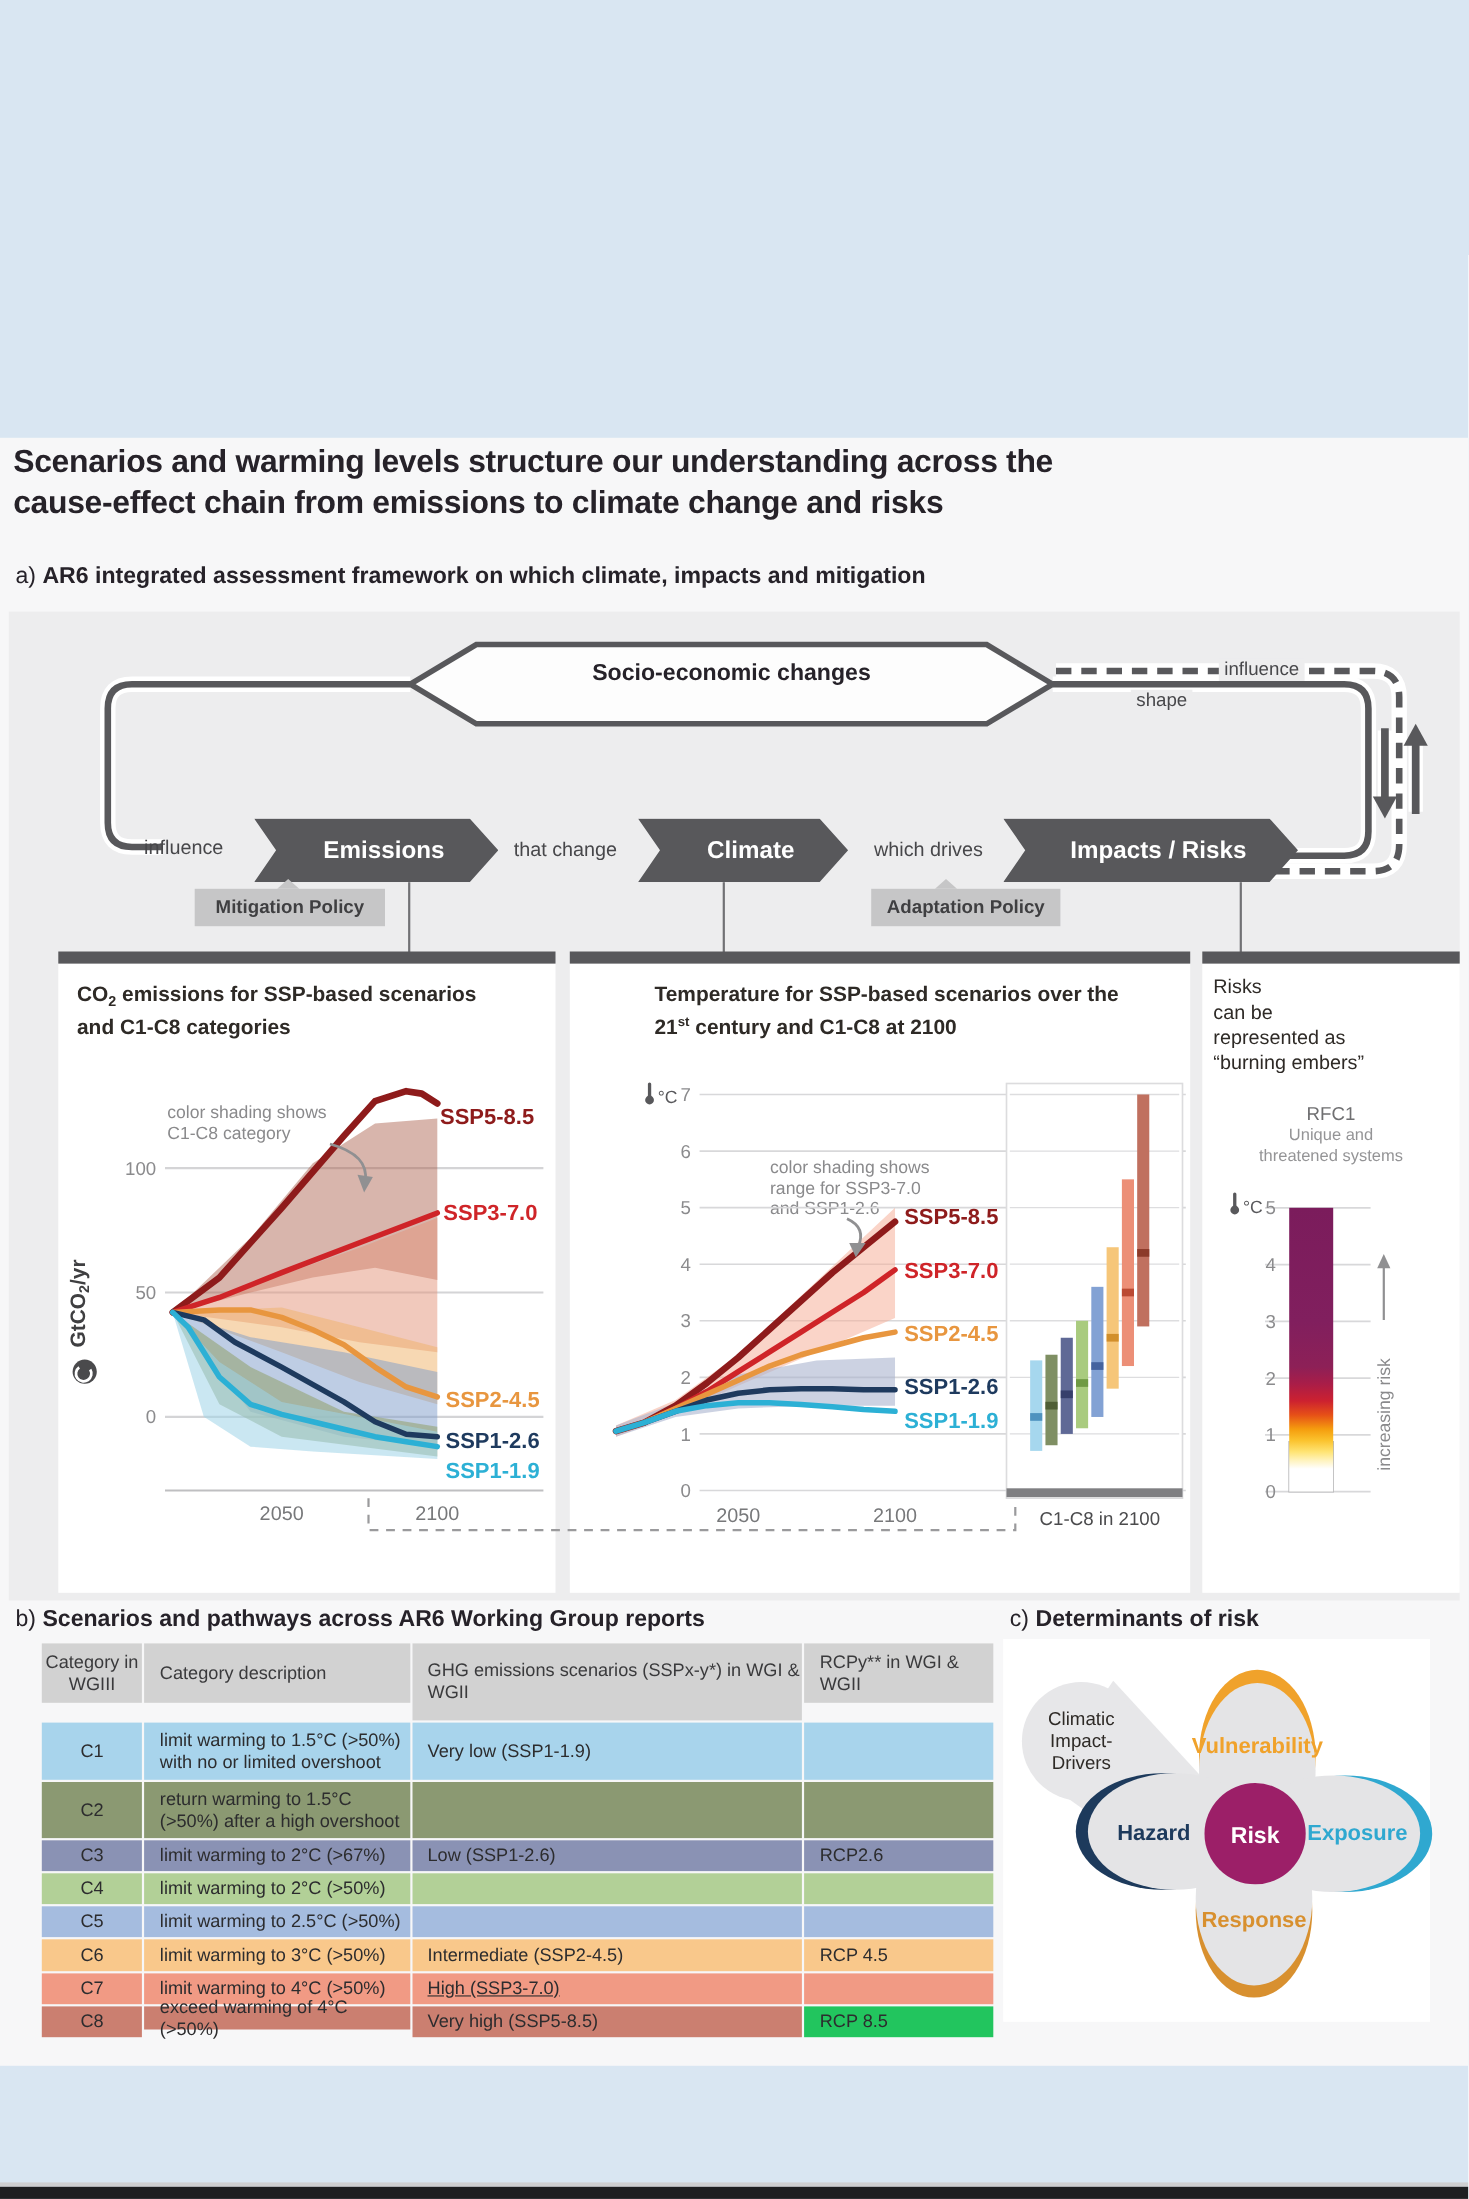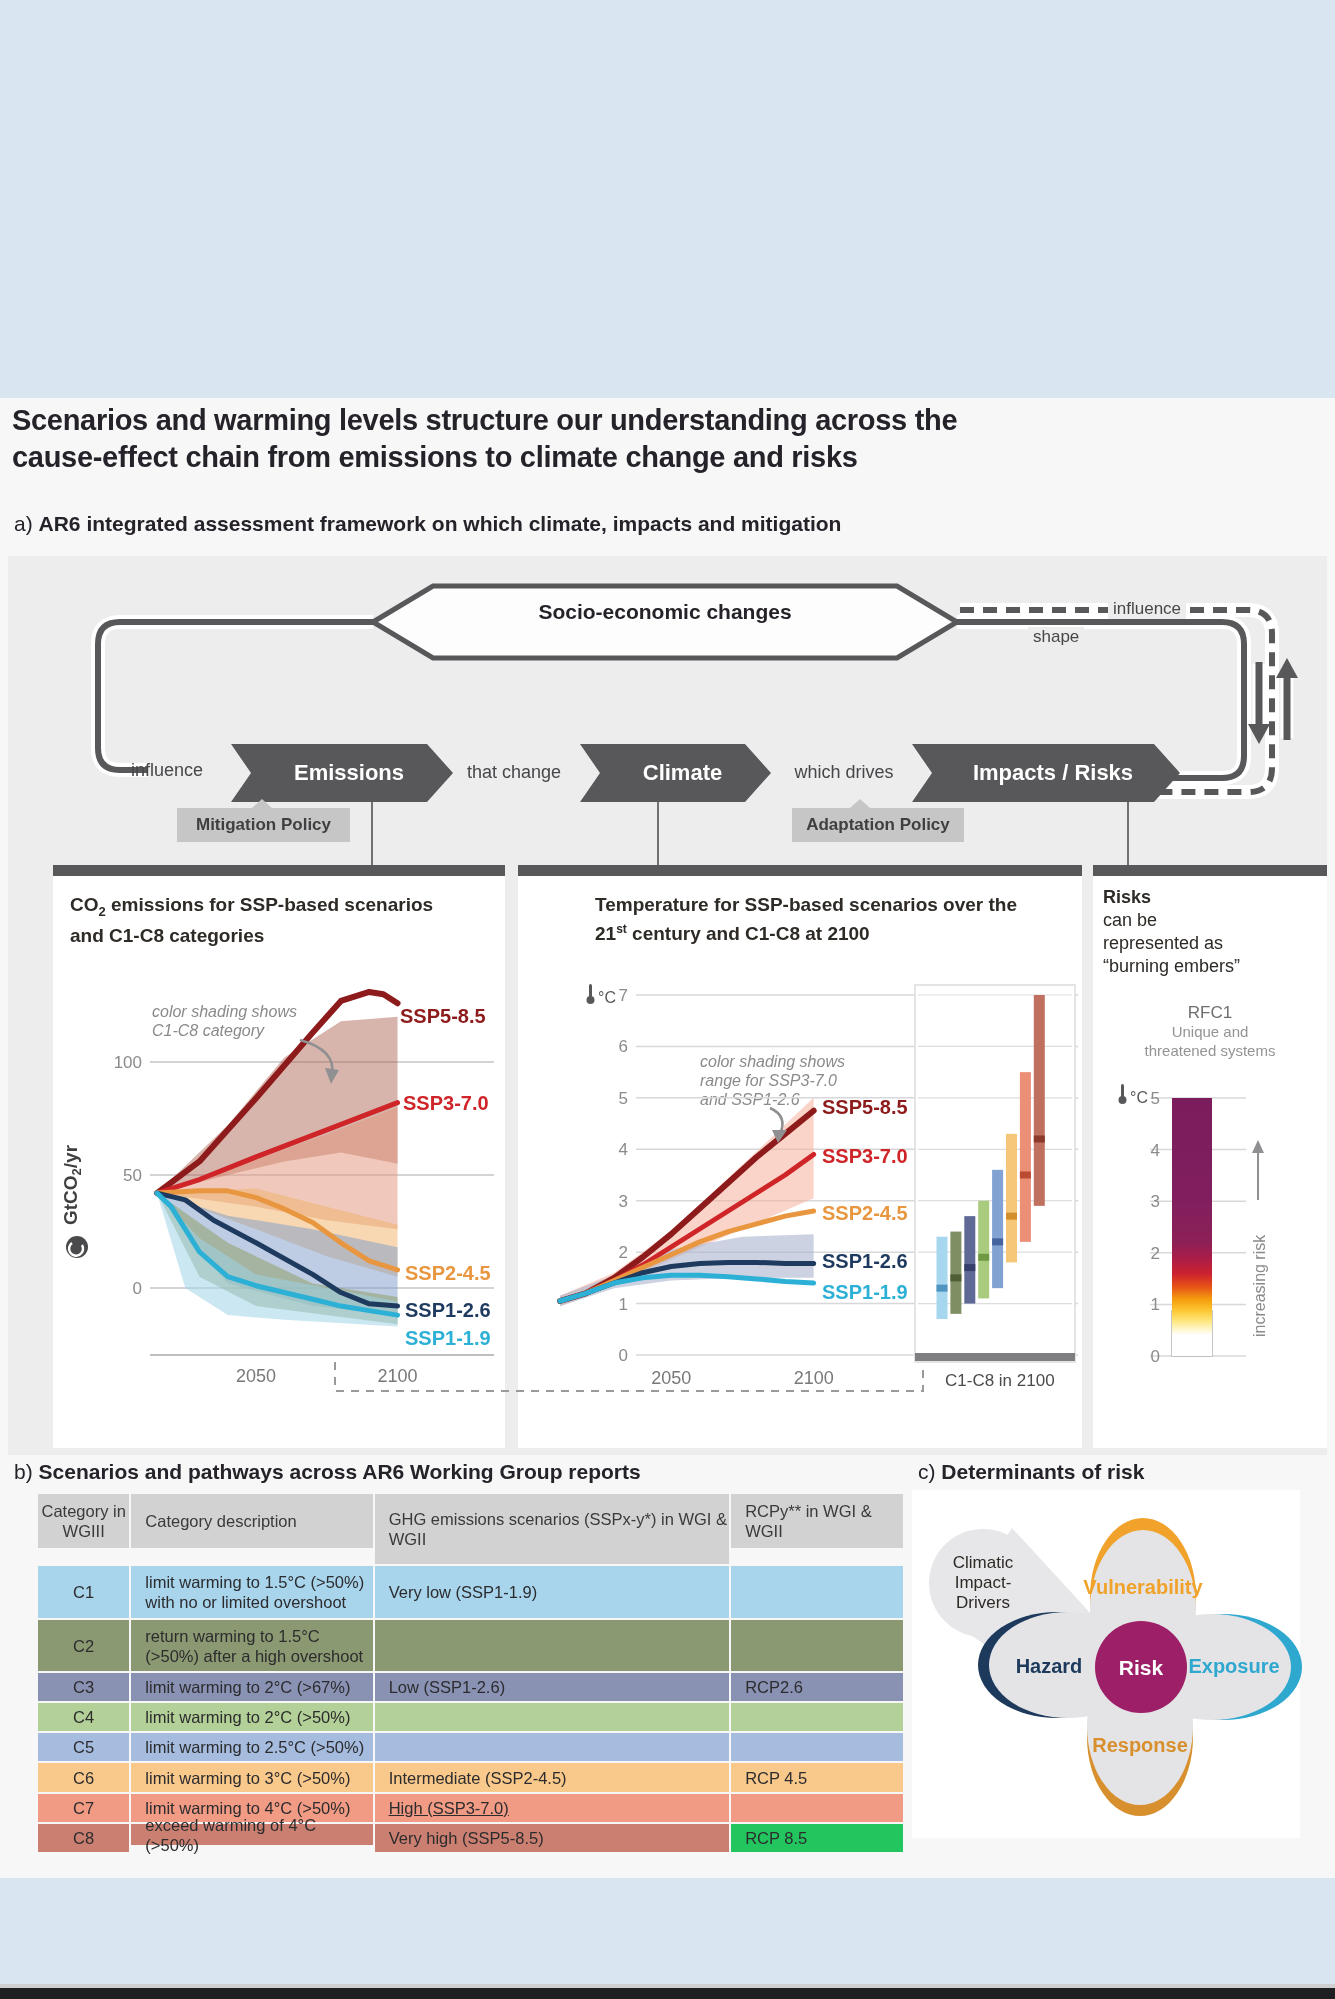--- a/index.html
+++ b/index.html
@@ -13,21 +13,21 @@
   .sec-heading .txt{font-weight:bold;}
   .flow-text{font-size:18px;color:#47474a;text-align:center;}
   .flow-arrow{position:absolute;top:744px;height:58px;background:#58585b;color:#fff;font-weight:bold;font-size:22px;display:flex;align-items:center;justify-content:center;padding-left:14px;clip-path:polygon(0% 0%,calc(100% - 26px) 0%,100% 50%,calc(100% - 26px) 100%,0% 100%,20px 50%);}
   .policy-box{position:absolute;top:808px;height:34px;background:#c6c6c7;color:#3f3f41;font-weight:bold;font-size:17px;display:flex;align-items:center;justify-content:center;}
   .policy-box .tri{position:absolute;top:-9px;width:0;height:0;border-left:10px solid transparent;border-right:10px solid transparent;border-bottom:9px solid #c6c6c7;}
   .connector{position:absolute;width:2px;background:#717174;}
   .panel{position:absolute;background:#ffffff;}
   .panel-bar{position:absolute;height:11px;background:#58585b;}
   .panel-title{position:absolute;font-size:19px;line-height:24px;font-weight:bold;color:#2e2a26;}
   .ssp-label{position:absolute;font-size:20px;font-weight:bold;}
-  .annot{position:absolute;font-style:italic;font-size:16px;line-height:19px;color:#8a8a8c;}
+  .annot{position:absolute;font-size:16px;line-height:19px;color:#8a8a8c;}
   .risks-title{position:absolute;font-size:18px;line-height:23px;color:#2e2a26;}
   .rfc-block{position:absolute;text-align:center;color:#949496;font-size:15px;line-height:19px;}
   .rfc-block .rfc1{font-size:17px;color:#6f6f71;}
   .incr-risk{position:absolute;transform:rotate(-90deg);transform-origin:center;font-size:16px;color:#8a8a8c;white-space:nowrap;}
   .hex-label{position:absolute;left:433px;top:600px;width:464px;text-align:center;font-size:21px;font-weight:bold;color:#262229;}
   .line-label{position:absolute;font-size:17px;color:#47474a;background:#ededee;padding:0 5px;}
   .tbl{position:absolute;left:38px;top:1494px;width:865px;}
   .tbl-row{display:flex;gap:2px;margin-bottom:2px;}
   .tbl-cell{font-size:16.5px;color:#2c2c2e;display:flex;align-items:center;}
   .tbl-cell.c0{width:92px;justify-content:center;text-align:center;}
@@ -118,21 +118,21 @@
 
   <div class="panel-title" style="left:70px;top:893px;">
     <div><span>CO</span><sub style="font-size:13px;">2</sub><span> emissions for SSP-based scenarios</span></div>
     <div>and C1-C8 categories</div>
   </div>
   <div class="panel-title" style="left:595px;top:893px;">
     <div>Temperature for SSP-based scenarios over the</div>
     <div><span>21</span><sup style="font-size:12px;">st</sup><span> century and C1-C8 at 2100</span></div>
   </div>
   <div class="risks-title" style="left:1103px;top:886px;">
-    <div style="font-weight:bold;">Risks</div>
+    <div style="font-weight:normal;">Risks</div>
     <div>can be</div>
     <div>represented as</div>
     <div>“burning embers”</div>
   </div>
   <div class="rfc-block" style="left:1120px;top:1003px;width:180px;">
     <div class="rfc1">RFC1</div>
     <div>Unique and</div>
     <div>threatened systems</div>
   </div>
 

